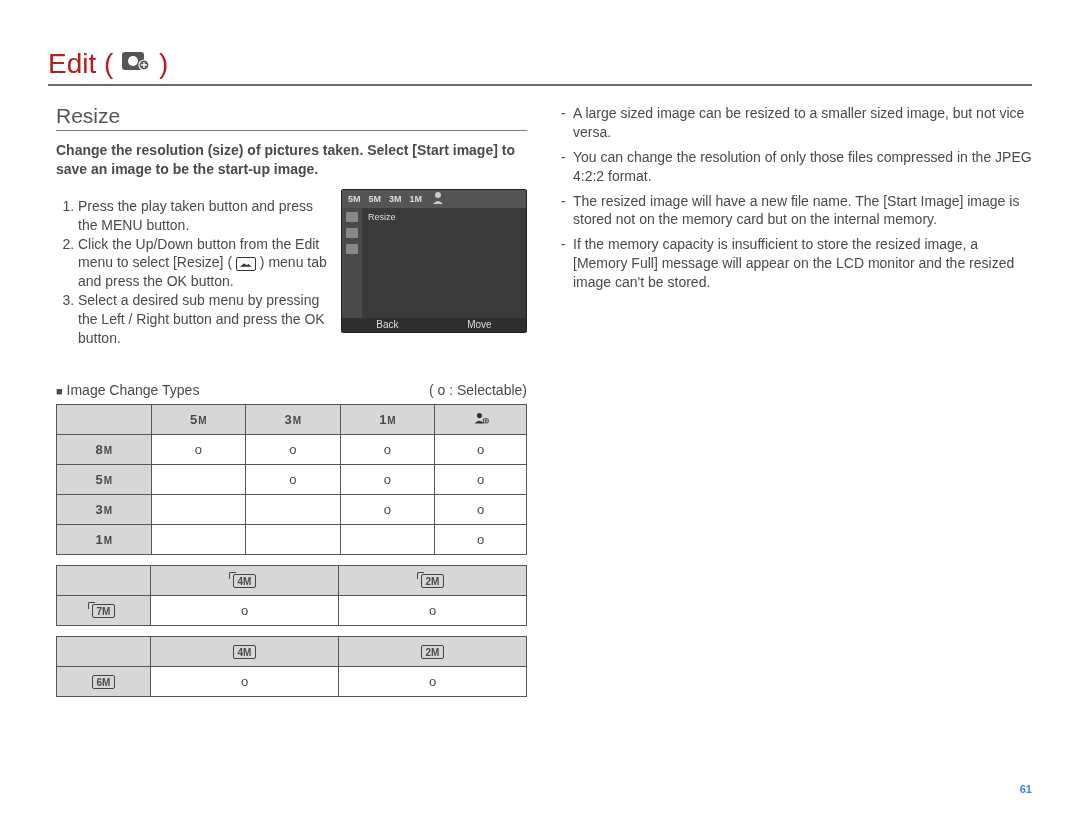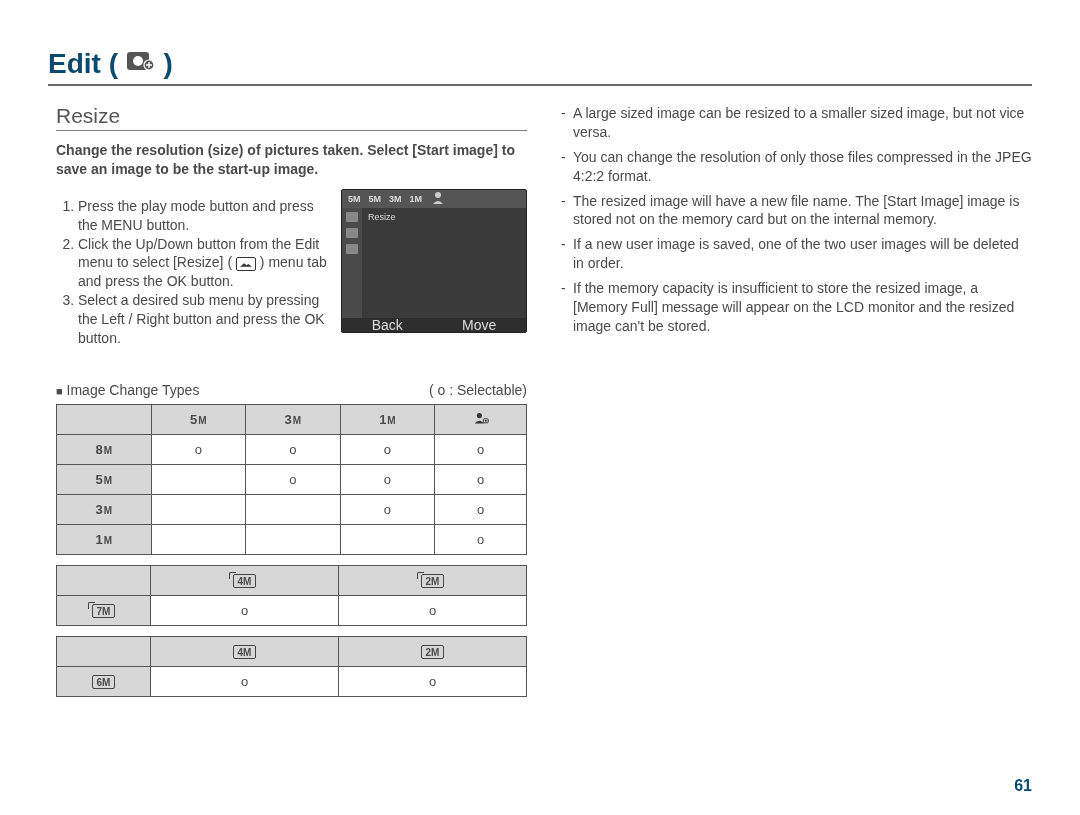--- a/index.html
+++ b/index.html
@@ -19,22 +19,22 @@
     display: flex;
     align-items: center;
     gap: 10px;
     border-bottom: 2px solid #6a6a6a;
     padding-bottom: 4px;
     margin-bottom: 18px;
   }
   .title-row h1 {
     margin: 0;
     font-size: 28px;
-    font-weight: bold;
-    color: #0c4a6e;
+    font-weight: normal;
+    color: #b91c1c;
   }
   .edit-icon {
     width: 30px; height: 24px;
     display:inline-block;
   }
   .columns {
     display: flex;
     gap: 34px;
     margin-left: 8px;
   }
@@ -79,21 +79,21 @@
   .lcd-side .sicon { width:12px;height:10px;background:#888;border-radius:1px; }
   .lcd-body {
     position:absolute; left:20px; top:18px; right:0; bottom:14px;
     background:#3a3a3a;
     padding:4px 6px;
   }
   .lcd-bottom {
     position:absolute; left:0; right:0; bottom:0; height:14px;
     display:flex; justify-content:space-around; align-items:center;
     background:#2e2e2e;
-    font-size:14px;
+    font-size:10px;
   }
   .types-row {
     display:flex; justify-content:space-between; align-items:baseline;
     margin: 26px 0 6px 0;
     font-size: 14px;
   }
   .types-row .sq { font-size:11px; }
 
   table.resize {
     border-collapse: collapse;
@@ -123,21 +123,21 @@
     content:""; position:absolute; left:-5px; top:-3px;
     width:6px;height:6px;border-left:1.2px solid #444;border-top:1.2px solid #444;
     border-radius:2px 0 0 0;
   }
   .person-icon svg { width:16px; height:14px; }
   .bullets { list-style:none; padding:0; margin:0; }
   .bullets li { position:relative; padding-left:12px; margin-bottom:6px; }
   .bullets li::before { content:"-"; position:absolute; left:0; }
   .pagenum {
     position:absolute; right:48px; bottom:20px;
-    font-size:16px; font-weight:bold; color:#0c4a6e;
+    font-size:11px; font-weight:bold; color:#3b82f6;
   }
   .resize-glyph {
     display:inline-block; width:20px;height:14px;border:1.5px solid #333;border-radius:2px;
     position:relative; vertical-align:middle;
   }
   .resize-glyph::after{
     content:""; position:absolute; left:3px;right:3px;bottom:3px;top:5px;
     background:#333;
     clip-path: polygon(0 100%, 35% 10%, 55% 60%, 70% 30%, 100% 100%);
   }
@@ -164,21 +164,21 @@
   </div>
 
   <div class="columns">
 
     <div class="col">
       <h2 class="subhead">Resize</h2>
       <p class="intro">Change the resolution (size) of pictures taken. Select [Start image] to save an image to be the start-up image.</p>
 
       <div class="step-fig-row">
         <ol class="steps">
-          <li>Press the play mode button and press the MENU button.</li>
+          <li>Press the play taken button and press the MENU button.</li>
           <li>
             Click the Up/Down button from the Edit menu to select [Resize] ( <span class="resize-glyph"></span> ) menu tab and press the OK button.
           </li>
           <li>Select a desired sub menu by pressing the Left / Right button and press the OK button.</li>
         </ol>
 
         <div class="lcd">
           <div class="lcd-top">
             <span>5M</span>
             <span>5M</span>
@@ -289,20 +289,19 @@
         </tr>
       </tbody>
         </table>
     </div>
 
     <div class="col">
       <ul class="bullets">
         <li>A large sized image can be resized to a smaller sized image, but not vice versa.</li>
         <li>You can change the resolution of only those files compressed in the JPEG 4:2:2 format.</li>
         <li>The resized image will have a new file name. The [Start Image] image is stored not on the memory card but on the internal memory.</li>
-        <li>If a new user image is saved, one of the two user images will be deleted in order.</li>
         <li>If the memory capacity is insufficient to store the resized image, a [Memory Full] message will appear on the LCD monitor and the resized image can't be stored.</li>
       </ul>
     </div>
   </div>
 
   <div class="pagenum">61</div>
 </div>
 
 </body></html>

